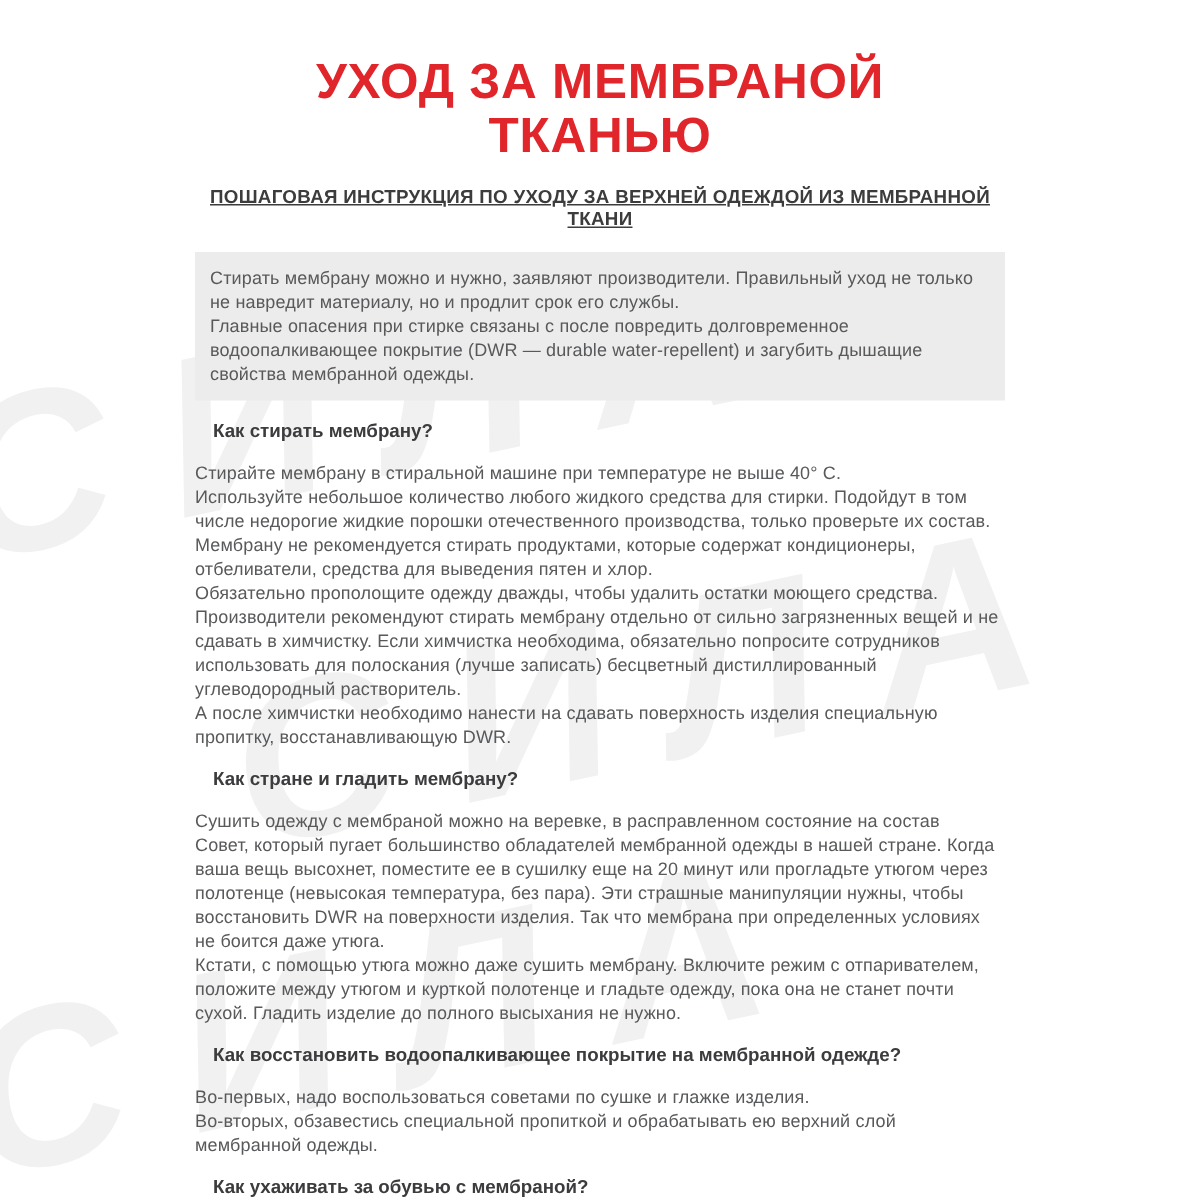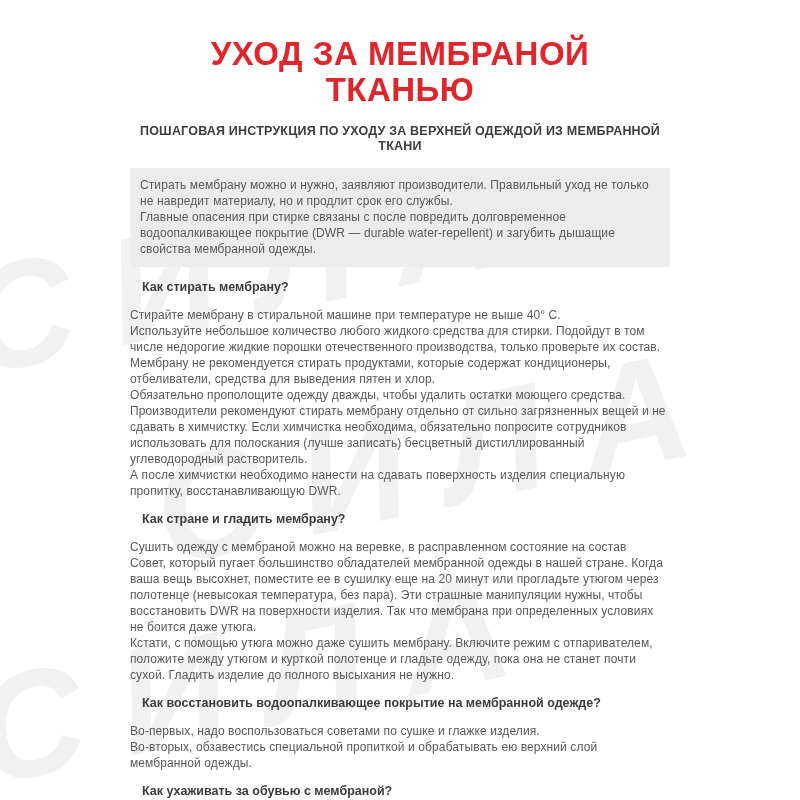--- a/index.html
+++ b/index.html
@@ -49,20 +49,21 @@
     color: #e0262b;
   }
   .subtitle {
     margin: 7px 0 0 0;
     text-align: center;
     font-size: 12.5px;
     line-height: 15px;
     font-weight: 700;
     letter-spacing: 0.2px;
     color: #3c3c3e;
+    text-decoration: underline;
   }
   .intro-box {
     margin-top: 14px;
     background: #ececec;
     padding: 9px 10px 10px 10px;
   }
   .intro-box p,
   .section p {
     margin: 0;
     font-size: 12px;

